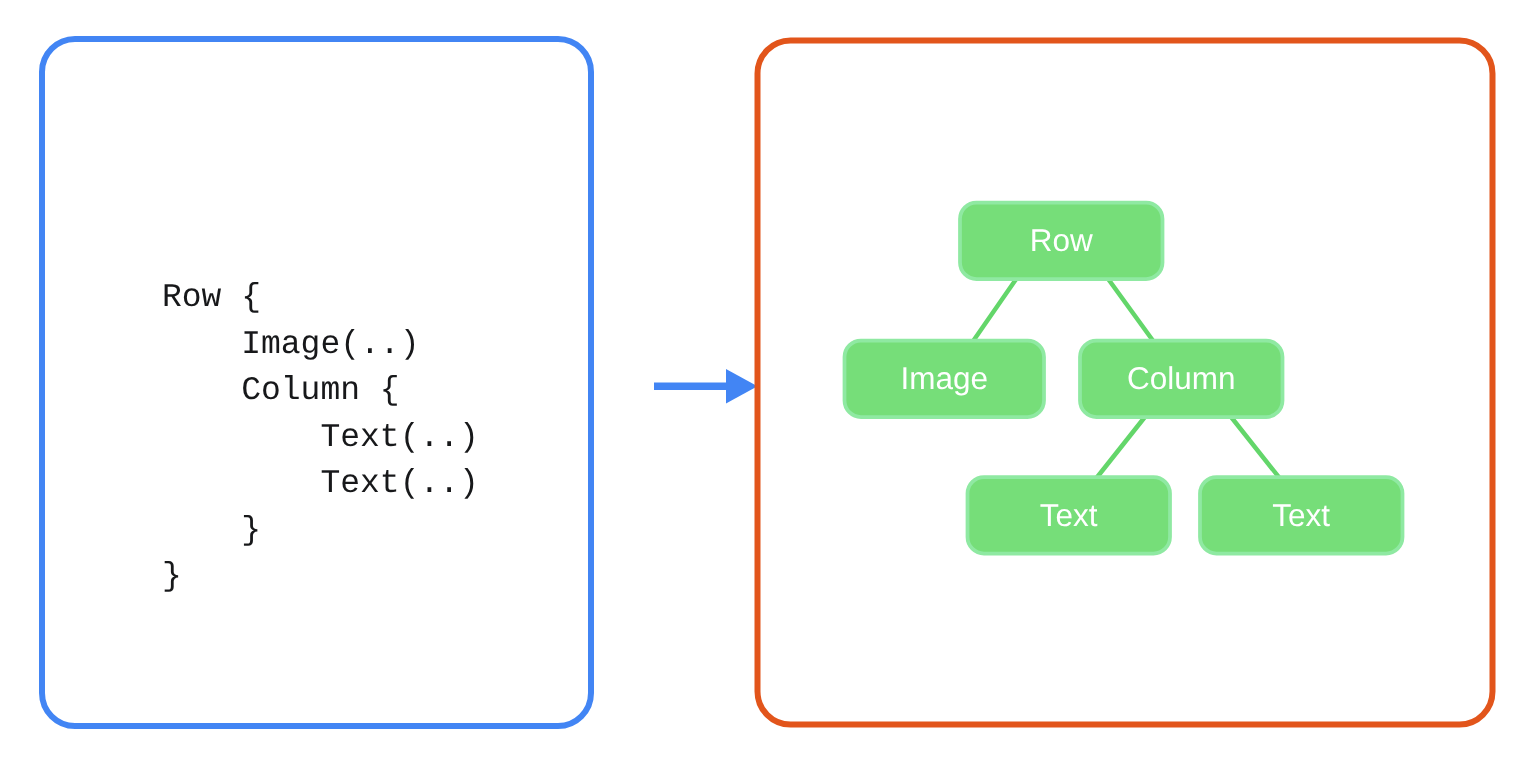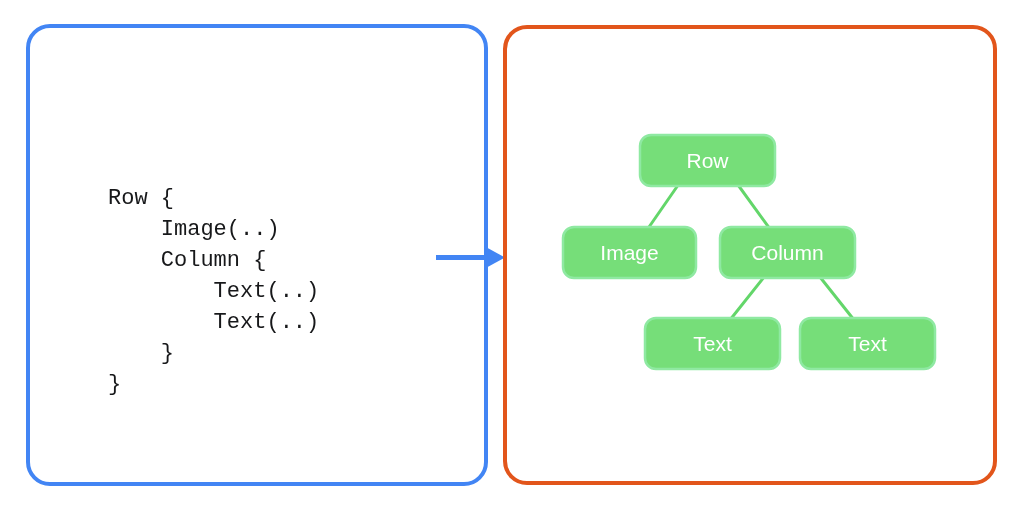--- a/index.html
+++ b/index.html
@@ -27,21 +27,21 @@
   
   .panel {
     position: absolute;
     box-sizing: border-box;
     background: #ffffff;
     border-radius: 24px;
   }
   #code-panel {
     left: 26px;
     top: 24px;
-    width: 462px;
+    width: 370px;
     height: 462px;
     border: 4px solid #4285F4;
   }
   #tree-panel {
     left: 503px;
     top: 25px;
     width: 494px;
     height: 460px;
     border: 4px solid #E2551B;
   }

